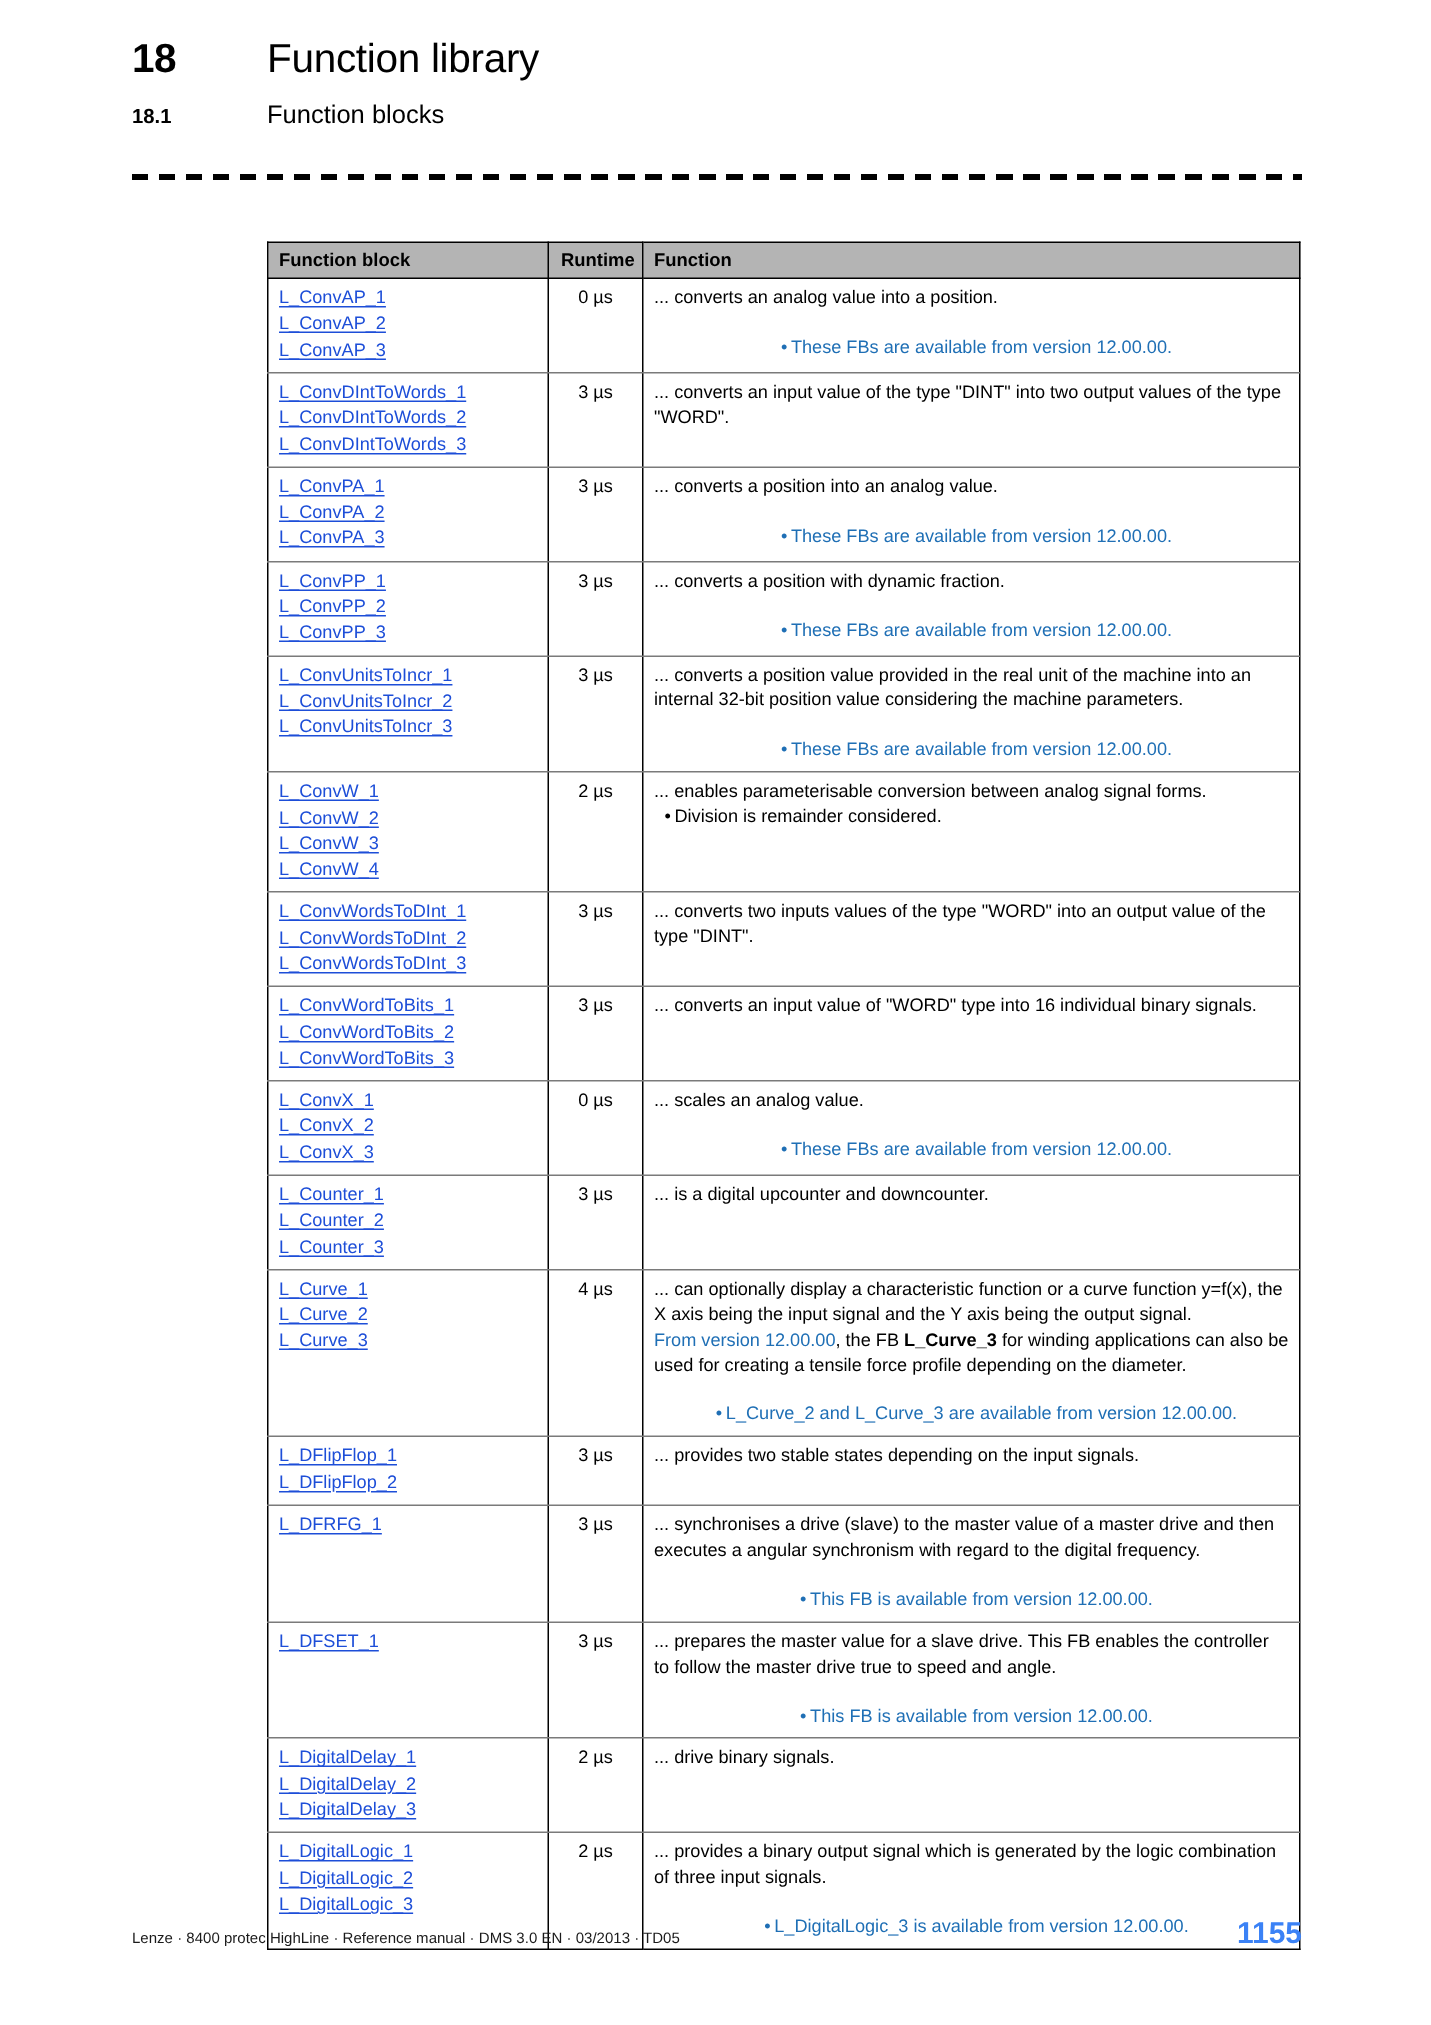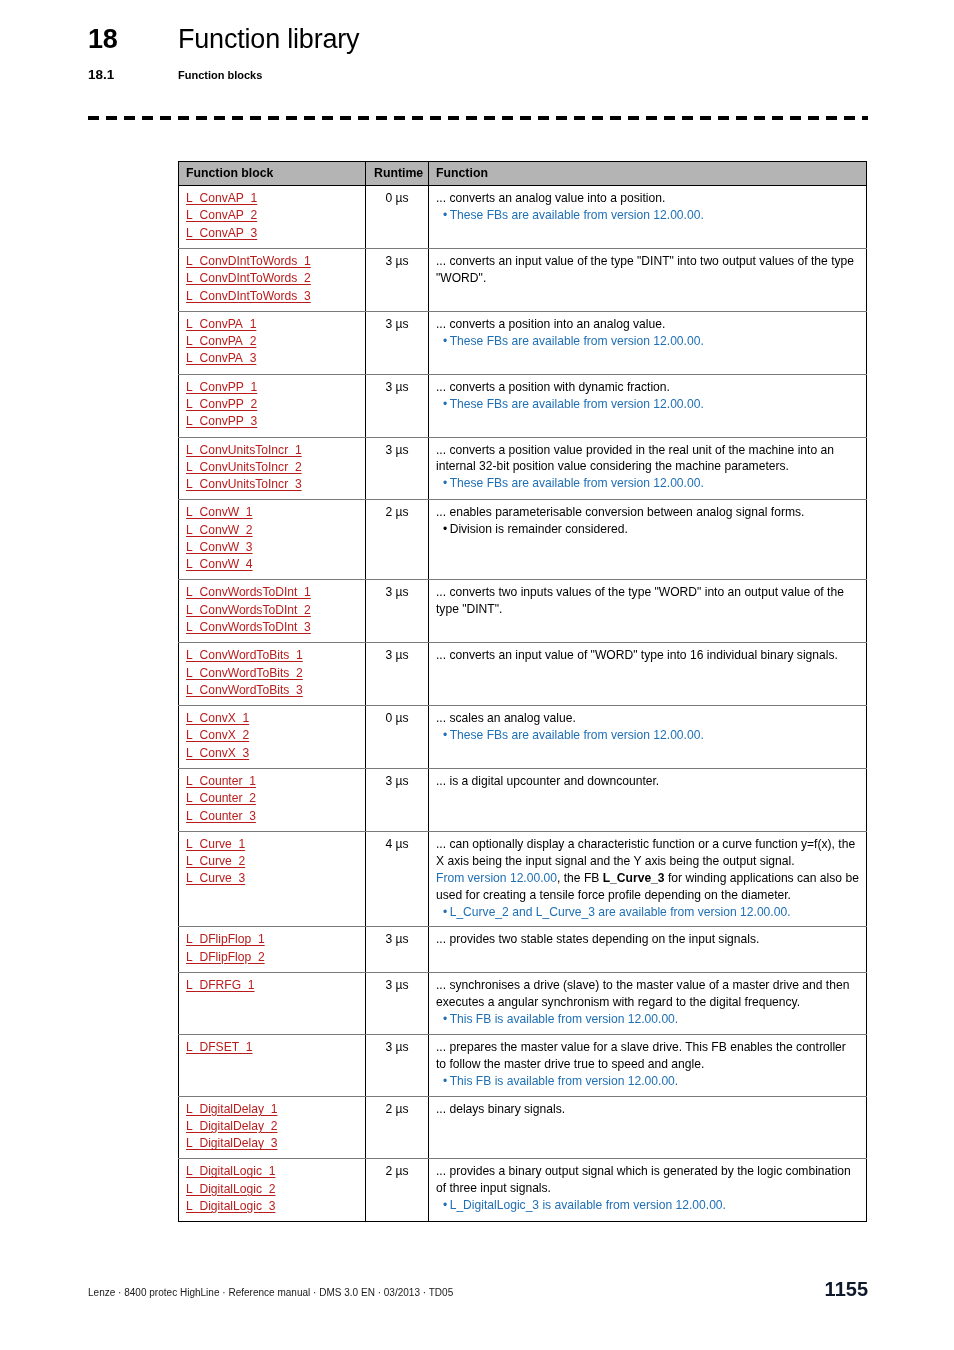--- a/index.html
+++ b/index.html
@@ -46,22 +46,22 @@
     display: flex;
     align-items: baseline;
     margin-top: 12px;
   }
   .section-num {
     font-size: 13.5px;
     font-weight: bold;
     width: 90px;
   }
   .section-title {
-    font-size: 11px;
-    font-weight: bold;
+    font-size: 17px;
+    font-weight: normal;
   }
 
   
   .dashed-rule {
     position: absolute;
     left: 88px;
     top: 116px;
     width: 780px;
     height: 4px;
     background-image: repeating-linear-gradient(
@@ -124,39 +124,40 @@
     text-align: center;
     white-space: nowrap;
     padding-left: 4px;
     padding-right: 4px;
   }
   td.td-func { padding-left: 8px; padding-right: 6px; }
 
   
   .fb-link {
     display: block;
-    color: #b91c1c;
+    color: #1d4ed8;
     text-decoration: underline;
     text-underline-offset: 1.5px;
     font-size: 12.1px;
     line-height: 1.43;
     white-space: nowrap;
   }
 
   
   .fn-line {
     display: block;
     color: #000;
   }
   .fn-note {
     display: block;
     margin-left: 16px;
     text-indent: -9px;
     color: #1f6fb5;
-    margin-top: 0px;
+    margin-top: 16px;
+    text-align: center;
   }
   .fn-note .bullet { color: #1f6fb5; }
   .fn-note-black {
     display: block;
     margin-left: 16px;
     text-indent: -9px;
     color: #000;
   }
   .blue { color: #1f6fb5; }
   .bold { font-weight: bold; }
@@ -172,21 +173,21 @@
     justify-content: space-between;
   }
   .footer-text {
     font-size: 10px;
     color: #1a1a1a;
     letter-spacing: 0.01px;
   }
   .footer-page {
     font-size: 20px;
     font-weight: bold;
-    color: #0f172a;
+    color: #3b82f6;
   }
 </style>
 </head>
 <body>
 
 <div class="page">
 
   <div class="doc-header">
     <div class="chapter-line">
       <span class="chapter-num">18</span>
@@ -376,21 +377,21 @@
             </td>
           </tr>
           <tr>
             <td class="td-block">
               <a class="fb-link" href="#">L_DigitalDelay_1</a>
               <a class="fb-link" href="#">L_DigitalDelay_2</a>
               <a class="fb-link" href="#">L_DigitalDelay_3</a>
             </td>
             <td class="td-runtime">2 µs</td>
             <td class="td-func">
-              <span class="fn-line">... delays binary signals.</span>
+              <span class="fn-line">... drive binary signals.</span>
             </td>
           </tr>
           <tr>
             <td class="td-block">
               <a class="fb-link" href="#">L_DigitalLogic_1</a>
               <a class="fb-link" href="#">L_DigitalLogic_2</a>
               <a class="fb-link" href="#">L_DigitalLogic_3</a>
             </td>
             <td class="td-runtime">2 µs</td>
             <td class="td-func">

